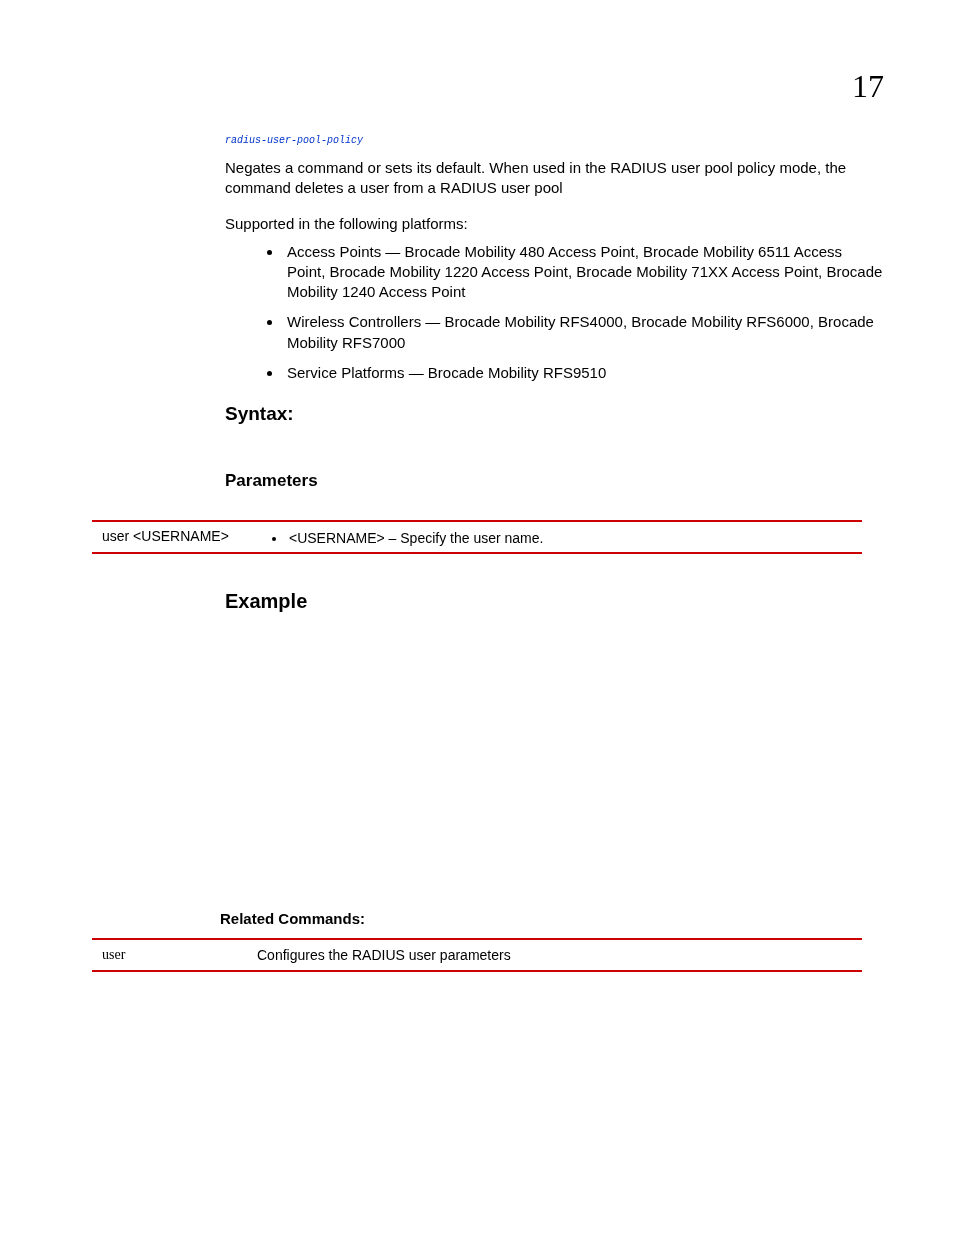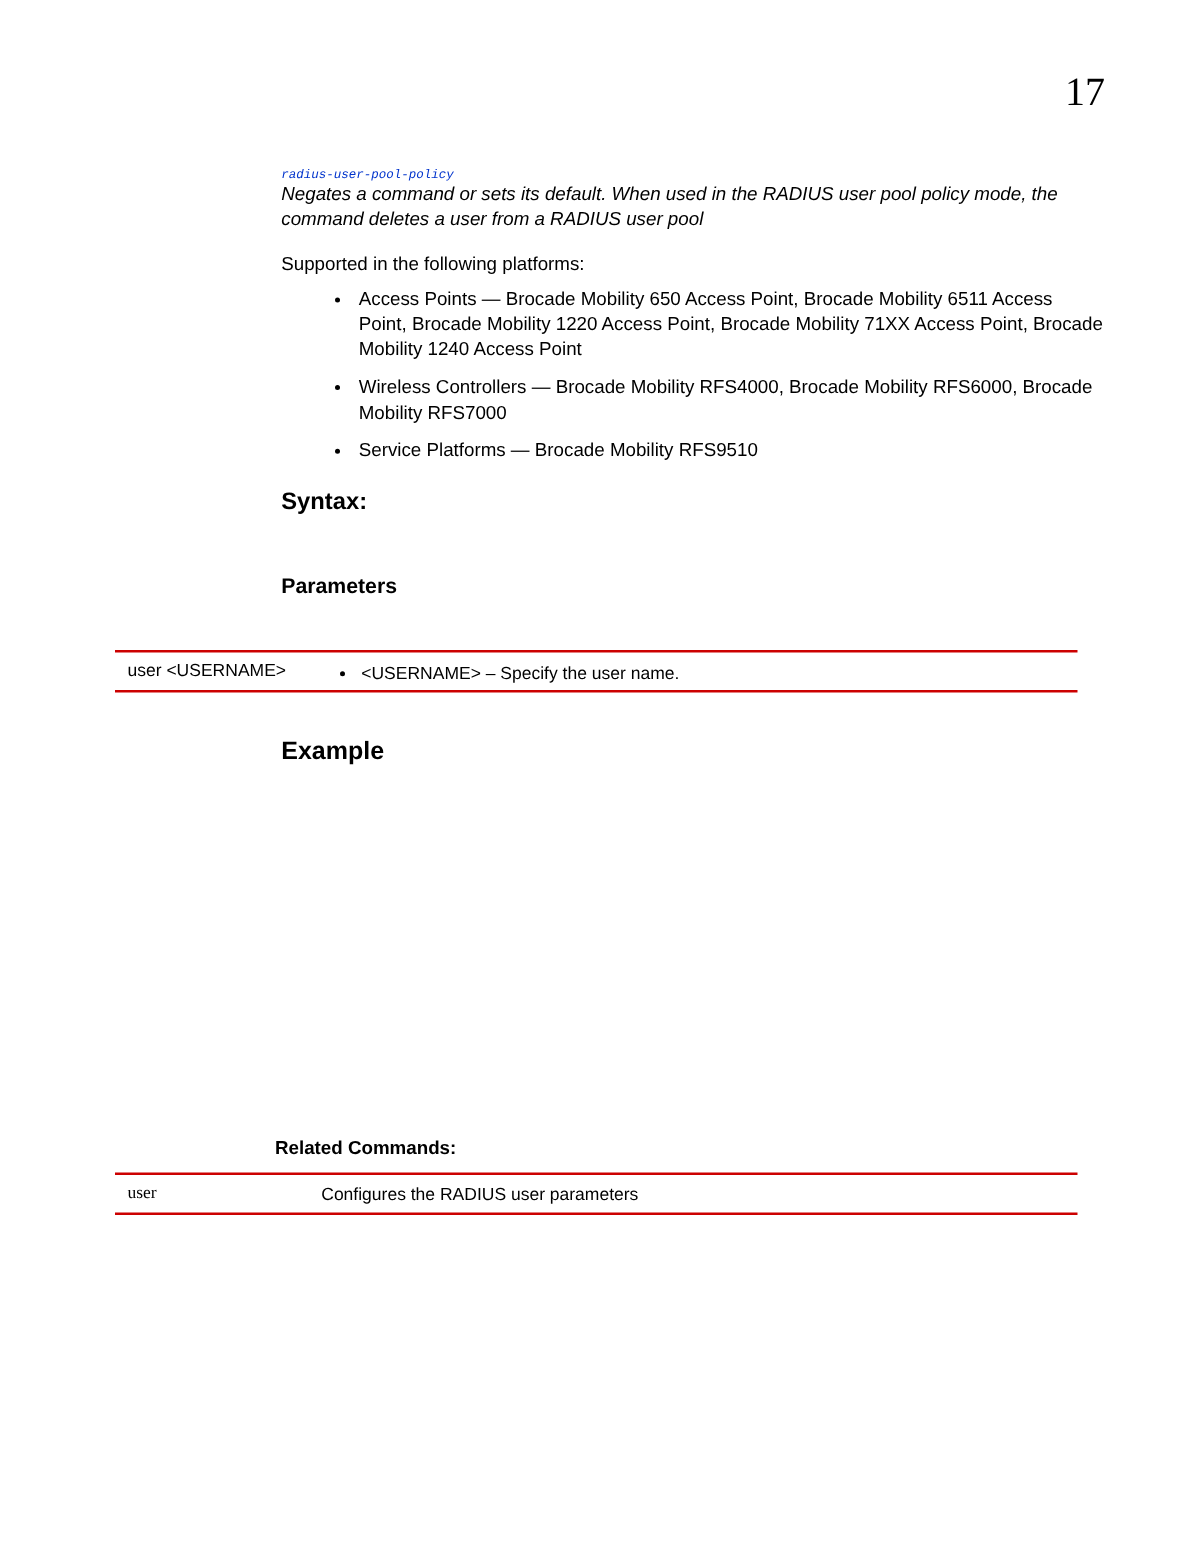--- a/index.html
+++ b/index.html
@@ -8,21 +8,21 @@
     background: #ffffff;
     font-family: Arial, Helvetica, sans-serif;
     color: #000;
     width: 954px;
     height: 1235px;
     position: relative;
     font-size: 15px;
   }
   .page-number {
     position: absolute;
-    top: 55px;
+    top: 68px;
     right: 70px;
     font-size: 32px;
     font-weight: normal;
     font-family: Georgia, 'Times New Roman', serif;
   }
   .content {
     position: absolute;
     top: 135px;
     left: 225px;
     right: 70px;
@@ -33,22 +33,22 @@
     font-weight: bold;
     margin-bottom: 14px;
   }
   .link {
     color: #0033cc;
     font-style: italic;
     font-family: Liberation Mono, monospace;
     font-size: 10px;
   }
   .desc {
+    margin-top: 12px;
     line-height: 1.35;
-    font-style: italic;
   }
   .supported {
     margin-top: 16px;
   }
   ul.bullets {
     margin: 10px 0 0 58px;
     padding: 0;
   }
   ul.bullets li {
     margin-bottom: 10px;
@@ -132,21 +132,21 @@
 </head>
 <body>
 
 <div class="page-number">17</div>
 
 <div class="content">
   <div class="link">radius-user-pool-policy</div>
   <div class="desc">Negates a command or sets its default. When used in the RADIUS user pool policy mode, the command deletes a user from a RADIUS user pool</div>
   <div class="supported">Supported in the following platforms:</div>
   <ul class="bullets">
-    <li>Access Points — Brocade Mobility 650 Access Point, Brocade Mobility 6511 Access Point, Brocade Mobility 1220 Access Point, Brocade Mobility 71XX Access Point, Brocade Mobility 1240 Access Point</li>
+    <li>Access Points — Brocade Mobility 480 Access Point, Brocade Mobility 6511 Access Point, Brocade Mobility 1220 Access Point, Brocade Mobility 71XX Access Point, Brocade Mobility 1240 Access Point</li>
     <li>Wireless Controllers — Brocade Mobility RFS4000, Brocade Mobility RFS6000, Brocade Mobility RFS7000</li>
     <li>Service Platforms — Brocade Mobility RFS9510</li>
   </ul>
   <div class="section-label">Syntax:</div>
   <div class="params-label">Parameters</div>
 </div>
 
 <div class="param-table">
   <div class="param-row">
     <div class="param-left">user &lt;USERNAME&gt;</div>

